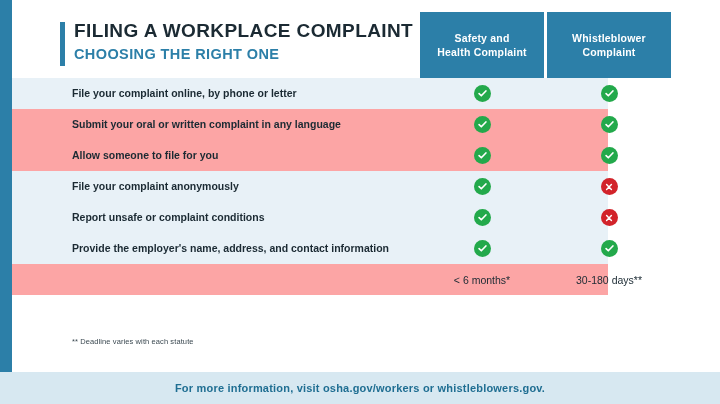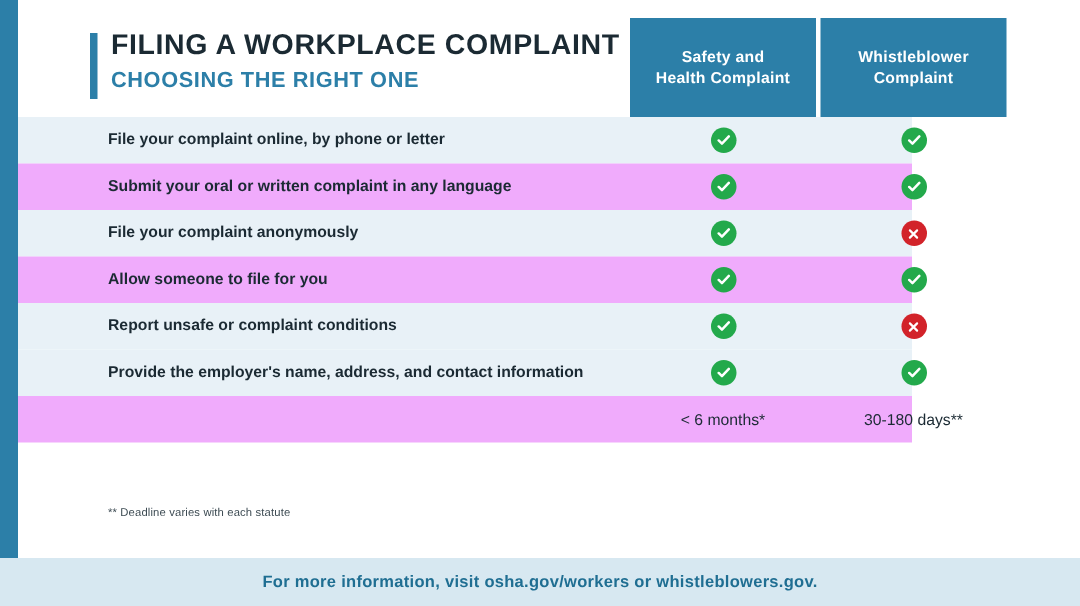--- a/index.html
+++ b/index.html
@@ -103,21 +103,21 @@
     top: 78px;
     width: 596px;
   }
   .row {
     position: relative;
     height: 31px;
     display: flex;
     align-items: center;
   }
   .row.odd { background: #e8f1f7; }
-  .row.even { background: #f0abfc; }
+  .row.even { background: #fca5a5; }
   .row-label {
     position: absolute;
     left: 60px;
     width: 340px;
     font-size: 10.5px;
     color: #1b2a33;
     font-weight: bold;
     line-height: 13px;
   }
   .cell {
@@ -247,56 +247,56 @@
         </div>
         <div class="cell c2">
           <span class="mark yes">
               <svg width="9" height="9" viewBox="0 0 12 12">
                 <path d="M1.5 6.2 L4.4 9 L10.5 2.6" fill="none" stroke="#ffffff" stroke-width="2.2" stroke-linecap="round" stroke-linejoin="round"></path>
               </svg>
             </span>
         </div>
       </div>
 
+      <div class="row even">
+        <div class="row-label">Allow someone to file for you</div>
+        <div class="cell c1">
+          <span class="mark yes">
+              <svg width="9" height="9" viewBox="0 0 12 12">
+                <path d="M1.5 6.2 L4.4 9 L10.5 2.6" fill="none" stroke="#ffffff" stroke-width="2.2" stroke-linecap="round" stroke-linejoin="round"></path>
+              </svg>
+            </span>
+        </div>
+        <div class="cell c2">
+          <span class="mark yes">
+              <svg width="9" height="9" viewBox="0 0 12 12">
+                <path d="M1.5 6.2 L4.4 9 L10.5 2.6" fill="none" stroke="#ffffff" stroke-width="2.2" stroke-linecap="round" stroke-linejoin="round"></path>
+              </svg>
+            </span>
+        </div>
+      </div>
+
       <div class="row odd">
         <div class="row-label">File your complaint anonymously</div>
         <div class="cell c1">
           <span class="mark yes">
               <svg width="9" height="9" viewBox="0 0 12 12">
                 <path d="M1.5 6.2 L4.4 9 L10.5 2.6" fill="none" stroke="#ffffff" stroke-width="2.2" stroke-linecap="round" stroke-linejoin="round"></path>
               </svg>
             </span>
         </div>
         <div class="cell c2">
           <span class="mark no">
               <svg width="8" height="8" viewBox="0 0 12 12">
                 <path d="M2.4 2.4 L9.6 9.6 M9.6 2.4 L2.4 9.6" fill="none" stroke="#ffffff" stroke-width="2.2" stroke-linecap="round"></path>
               </svg>
             </span>
         </div>
       </div>
 
-      <div class="row even">
-        <div class="row-label">Allow someone to file for you</div>
-        <div class="cell c1">
-          <span class="mark yes">
-              <svg width="9" height="9" viewBox="0 0 12 12">
-                <path d="M1.5 6.2 L4.4 9 L10.5 2.6" fill="none" stroke="#ffffff" stroke-width="2.2" stroke-linecap="round" stroke-linejoin="round"></path>
-              </svg>
-            </span>
-        </div>
-        <div class="cell c2">
-          <span class="mark yes">
-              <svg width="9" height="9" viewBox="0 0 12 12">
-                <path d="M1.5 6.2 L4.4 9 L10.5 2.6" fill="none" stroke="#ffffff" stroke-width="2.2" stroke-linecap="round" stroke-linejoin="round"></path>
-              </svg>
-            </span>
-        </div>
-      </div>
-
       <div class="row odd">
         <div class="row-label">Report unsafe or complaint conditions</div>
         <div class="cell c1">
           <span class="mark yes">
               <svg width="9" height="9" viewBox="0 0 12 12">
                 <path d="M1.5 6.2 L4.4 9 L10.5 2.6" fill="none" stroke="#ffffff" stroke-width="2.2" stroke-linecap="round" stroke-linejoin="round"></path>
               </svg>
             </span>
         </div>
         <div class="cell c2">

